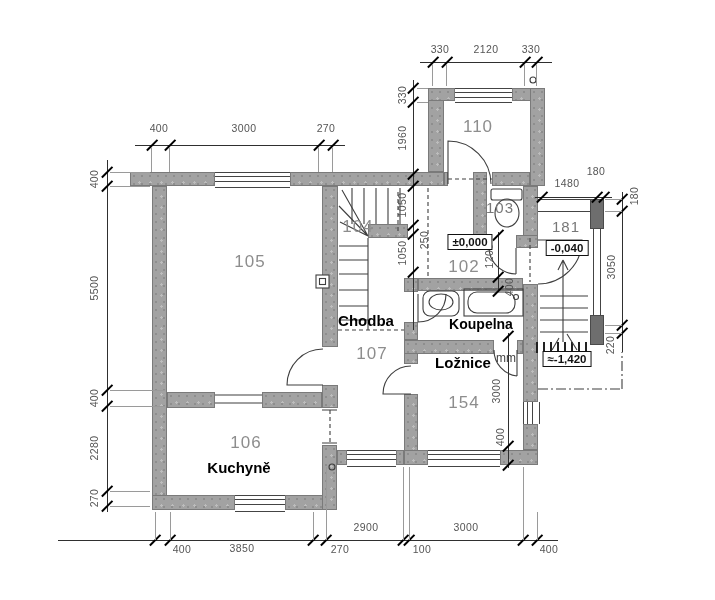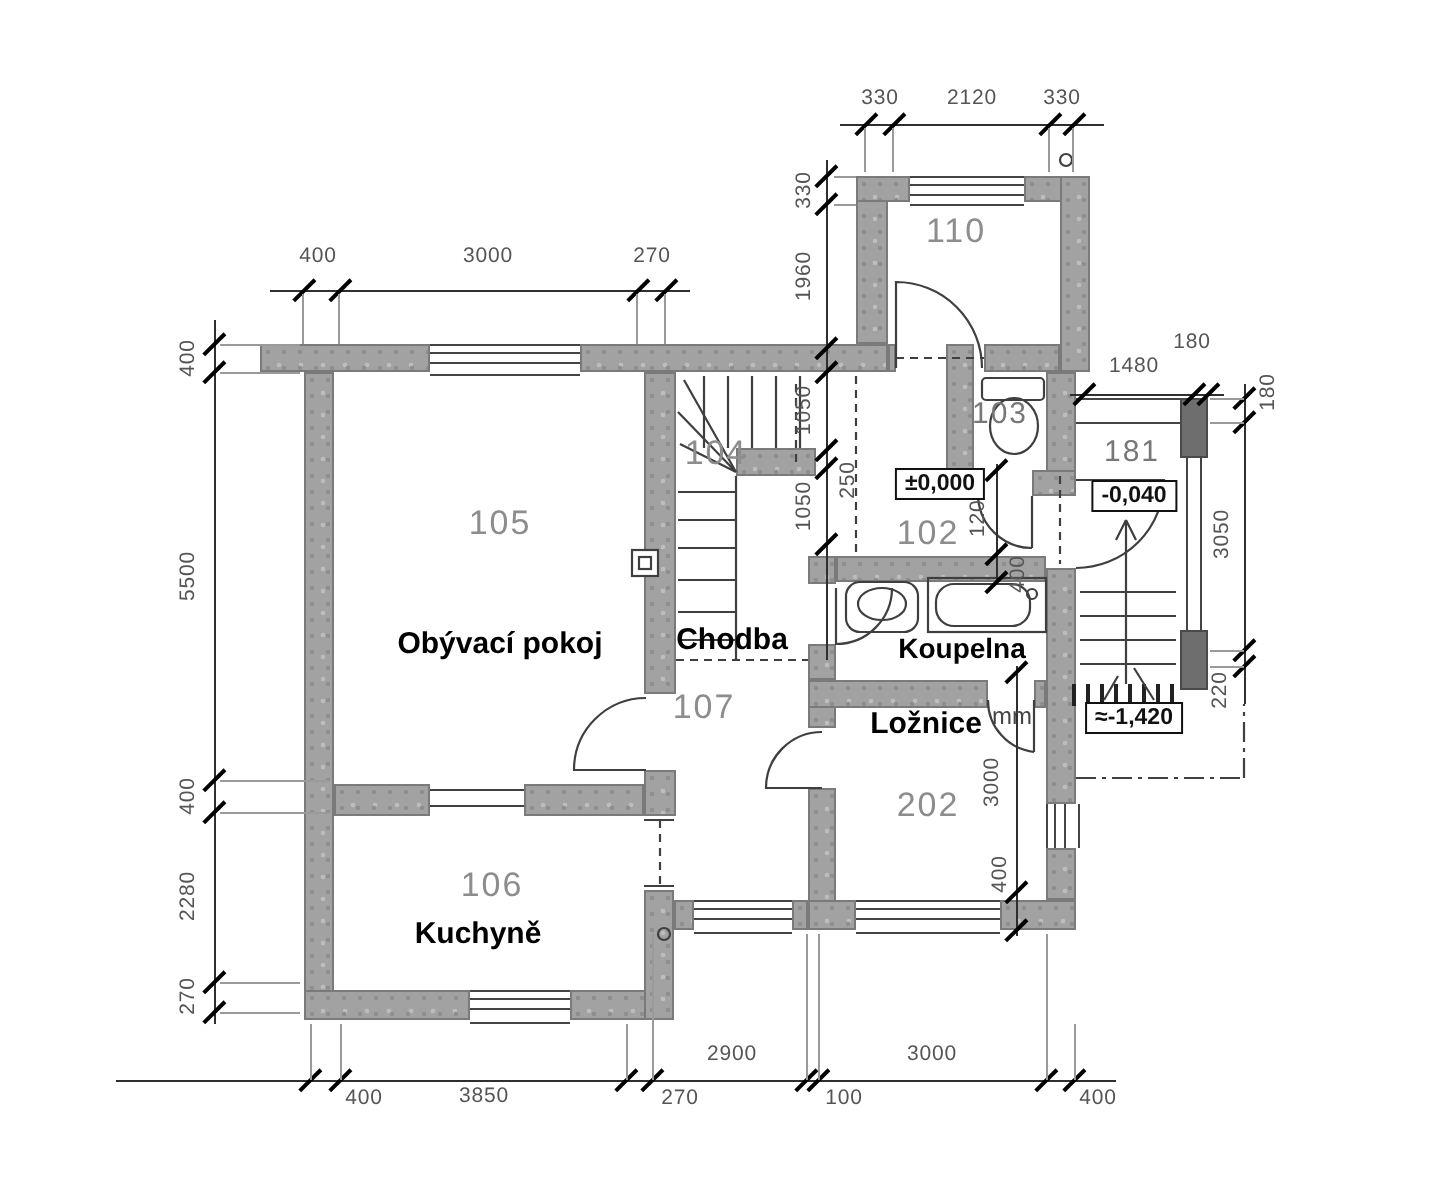--- a/index.html
+++ b/index.html
@@ -237,32 +237,31 @@
   <span class="dim v" style="left:610px;top:345px">220</span>
   <span class="dim" style="left:182px;top:549px">400</span>
   <span class="dim" style="left:242px;top:548px">3850</span>
   <span class="dim" style="left:340px;top:549px">270</span>
   <span class="dim" style="left:366px;top:527px">2900</span>
   <span class="dim" style="left:422px;top:549px">100</span>
   <span class="dim" style="left:466px;top:527px">3000</span>
   <span class="dim" style="left:549px;top:549px">400</span>
 
   <span class="num" style="left:250px;top:262px">105</span>
-  <span class="nm" style="left:250px;top:322px">Obývací pokoj</span>
   <span class="num" style="left:358px;top:227px">104</span>
   <span class="nm" style="left:366px;top:320px">Chodba</span>
-  <span class="num" style="left:352px;top:354px">107</span>
-  <span class="num" style="left:478px;top:116px">110</span>
+  <span class="num" style="left:372px;top:354px">107</span>
+  <span class="num" style="left:478px;top:127px">110</span>
   <span class="num sm" style="left:500px;top:207px">103</span>
   <span class="num" style="left:464px;top:267px">102</span>
   <span class="num sm" style="left:566px;top:226px">181</span>
   <span class="nm" style="left:481px;top:324px;font-size:14px">Koupelna</span>
   <span class="nm" style="left:463px;top:362px">Ložnice</span>
   <span class="ann" style="left:506px;top:358px">mm</span>
-  <span class="num" style="left:464px;top:403px">202</span>
+  <span class="num" style="left:464px;top:403px">154</span>
   <span class="num" style="left:246px;top:443px">106</span>
   <span class="nm" style="left:239px;top:467px">Kuchyně</span>
 
   <span class="lvl" style="left:470px;top:242px">±0,000</span>
   <span class="lvl" style="left:567px;top:248px">-0,040</span>
   <span class="lvl" style="left:567px;top:359px">≈-1,420</span>
 
 </div>
 
 </body></html>

